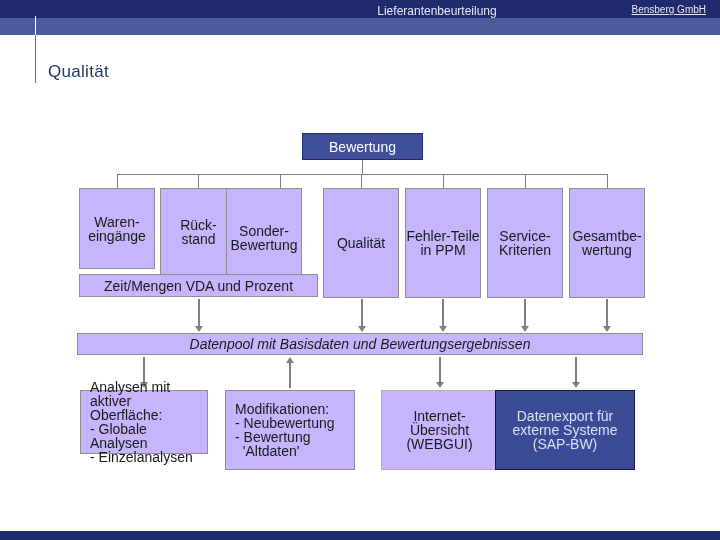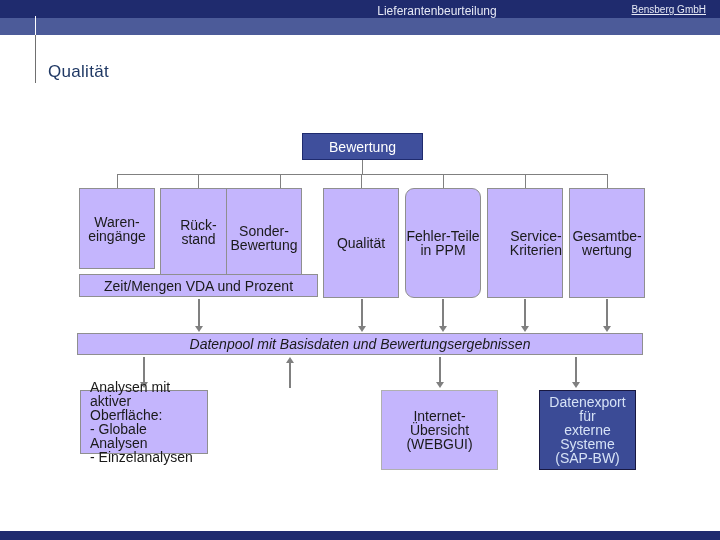--- a/index.html
+++ b/index.html
@@ -78,25 +78,25 @@
     <span>Rück-
 stand</span>
   </div>
   <div class="box gray" style="left:226px;top:188px;width:76px;height:99px;">
     <span>Sonder-
 Bewertung</span>
   </div>
   <div class="box gray" style="left:323px;top:188px;width:76px;height:110px;">
     <span>Qualität</span>
   </div>
-  <div class="box gray" style="left:405px;top:188px;width:76px;height:110px;border-radius:9px;">
+  <div class="box gray" style="left:405px;top:188px;width:76px;height:110px;">
     <span>Fehler-Teile
 in PPM</span>
   </div>
-  <div class="box gray" style="left:487px;top:188px;width:76px;height:110px;justify-content:flex-end;">
+  <div class="box gray" style="left:487px;top:188px;width:76px;height:110px;">
     <span>Service-
 Kriterien</span>
   </div>
   <div class="box gray" style="left:569px;top:188px;width:76px;height:110px;">
     <span>Gesamtbe-
 wertung</span>
   </div>
 
   <div class="box gray" style="left:79px;top:274px;width:239px;height:23px;">
     <span>Zeit/Mengen VDA und Prozent</span>
@@ -143,26 +143,32 @@
       <div class="stem"></div>
       <div class="head"></div>
     </div>
 
   <div class="box gray leftalign" style="left:80px;top:390px;width:128px;height:64px;">
     <span>Analysen mit
 aktiver Oberfläche:
 - Globale Analysen
 - Einzelanalysen</span>
   </div>
+  <div class="box gray leftalign" style="left:225px;top:390px;width:130px;height:80px;">
+    <span>Modifikationen:
+- Neubewertung
+- Bewertung
+&nbsp;&nbsp;'Altdaten'</span>
+  </div>
   <div class="box gray lightborder" style="left:381px;top:390px;width:117px;height:80px;">
     <span>Internet-
 Übersicht
 (WEBGUI)</span>
   </div>
-  <div class="box darkblue" style="left:539px;top:390px;width:97px;height:80px;">
+  <div class="box darkblue" style="left:495px;top:390px;width:140px;height:80px;">
     <span>Datenexport für
 externe Systeme
 (SAP-BW)</span>
   </div>
 
   <div class="footer"></div>
 
 </div>
 
 </body></html>

